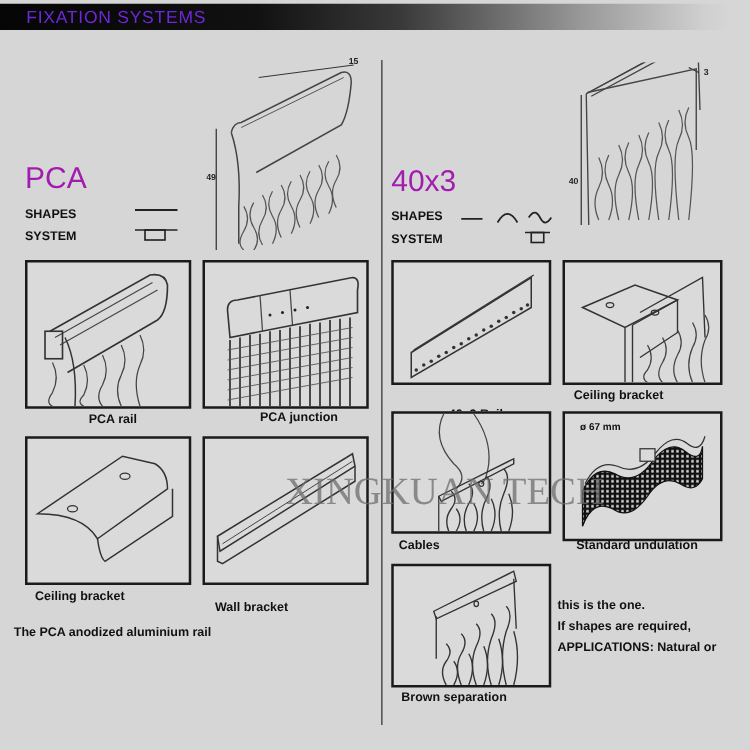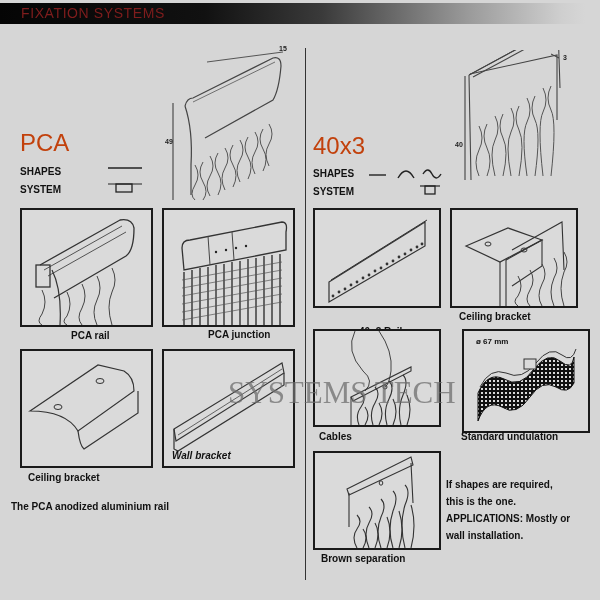--- a/index.html
+++ b/index.html
@@ -1,23 +1,23 @@
 <!DOCTYPE html>
 <html><head>
 <meta charset="utf-8">
 <style>
   html, body { margin:0; padding:0; }
   body { width:600px; height:600px; background:#d6d6d6; position:relative; overflow:hidden;
          font-family:"Liberation Sans", sans-serif; color:#111; }
   .abs { position:absolute; }
   .header-bar { left:0; top:3px; width:585px; height:21px;
     background:linear-gradient(90deg,#050505 0%,#111 35%,#3a3a3a 55%,#9a9a9a 80%,#cfcfcf 96%,#d6d6d6 100%); }
-  .header-title { left:21px; top:5px; color:#7f1d1d; font-size:14px; letter-spacing:0.6px; }
+  .header-title { left:21px; top:5px; color:#6d28d9; font-size:14px; letter-spacing:0.6px; }
   .divider { left:305px; top:48px; width:1px; height:532px; background:#333; }
-  .big-title { font-size:24px; font-weight:normal; color:#c2410c; }
+  .big-title { font-size:24px; font-weight:normal; color:#a21caf; }
   .small-label { font-size:10px; font-weight:bold; }
   .box { border:2px solid #1a1a1a; background:#dadada; box-sizing:border-box; overflow:hidden; }
   .cap { font-size:10px; font-weight:bold; white-space:nowrap; }
   .para { font-size:10px; font-weight:bold; line-height:15.5px; white-space:nowrap; }
   .dim { font-size:7px; font-weight:bold; }
   .watermark { left:228px; top:375px; font-family:"Liberation Serif", serif; font-size:31px;
     color:rgba(110,110,110,0.75); letter-spacing:0px; white-space:nowrap; }
   svg { display:block; }
 </style>
 </head>
@@ -109,21 +109,21 @@
 </div>
 <div class="abs cap" style="left:28px;top:472px;">Ceiling bracket</div>
 
 <div class="abs box" style="left:162px;top:349px;width:133px;height:119px;">
   <svg width="129" height="115">
     <path d="M10,78 L118,12 L120,22 L12,90 Z" fill="none" stroke="#333" stroke-width="1.2"></path>
     <path d="M14,84 L118,18" stroke="#444" stroke-width="0.8"></path>
     <path d="M10,78 L10,98 L14,100 L120,34 L120,22" fill="none" stroke="#333" stroke-width="1.2"></path>
   </svg>
 </div>
-<div class="abs cap" style="left:172px;top:450px;font-style:italic;">Wall bracket</div>
+<div class="abs cap" style="left:172px;top:481px;">Wall bracket</div>
 
 <div class="abs" style="left:11px;top:499px;text-align:center;">
   <div class="para">The PCA anodized aluminium rail</div>
 </div>
 
 <div class="abs big-title" style="left:313px;top:132px;">40x3</div>
 <div class="abs small-label" style="left:313px;top:168px;">SHAPES</div>
 <div class="abs small-label" style="left:313px;top:186px;">SYSTEM</div>
 <svg class="abs" style="left:368px;top:164px;" width="80" height="34">
   <line x1="1" y1="11" x2="18" y2="11" stroke="#222" stroke-width="1.4"></line>
@@ -204,21 +204,21 @@
     <path d="M36,66 L96,36 L96,40 L38,70 Z" fill="none" stroke="#333" stroke-width="1.1"></path>
     <line x1="36" y1="66" x2="36" y2="94" stroke="#333"></line>
     <g stroke="#333" stroke-width="1.1" fill="none">
       <path d="M44,94 Q40,84 46,76 Q52,68 46,62 M58,94 Q54,82 60,72 Q66,62 60,56 M72,94 Q68,80 74,68 Q80,56 74,50 M86,94 Q82,78 88,64 Q94,50 88,44"></path>
       <path d="M50,94 Q56,84 50,76 M64,94 Q70,82 64,72 M78,94 Q84,80 78,68 M92,94 Q98,78 92,64"></path>
     </g>
   </svg>
 </div>
 <div class="abs cap" style="left:319px;top:431px;">Cables</div>
 
-<div class="abs box" style="left:462px;top:329px;width:128px;height:104px;">
+<div class="abs box" style="left:450px;top:329px;width:128px;height:104px;">
   <div class="abs" style="left:12px;top:6px;font-size:8px;font-weight:bold;">ø 67 mm</div>
   <svg width="124" height="94">
     <defs>
       <pattern id="grid" width="4" height="4" patternUnits="userSpaceOnUse">
         <rect width="4" height="4" fill="#111"></rect>
           <rect x="1" y="1" width="2" height="2" fill="#dadada"></rect>
       </pattern>
     </defs>
     <path d="M14,62 Q24,40 40,48 Q56,58 70,38 Q84,20 96,30 Q108,40 110,26 L110,52 Q104,64 92,56 Q78,48 66,66 Q52,86 38,76 Q22,68 14,90 Z" fill="url(#grid)" stroke="#111"></path>
     <path d="M16,56 Q26,36 42,42 Q58,50 72,32 Q86,14 98,24 Q108,32 112,18" fill="none" stroke="#333" stroke-width="1"></path>
@@ -234,19 +234,18 @@
     <ellipse cx="66" cy="30" rx="1.8" ry="2.2" fill="none" stroke="#333"></ellipse>
     <g stroke="#333" stroke-width="1.1" fill="none">
       <path d="M42,95 Q36,84 42,76 Q48,68 42,62 M54,95 Q48,80 54,70 Q60,60 54,54 M66,95 Q60,78 66,64 Q72,52 66,46 M78,95 Q72,76 78,58 Q84,44 78,38 M90,95 Q84,72 90,52 Q96,38 90,32"></path>
       <path d="M48,95 Q54,84 48,76 M60,95 Q66,80 60,70 M72,95 Q78,78 72,64 M84,95 Q90,76 84,58 M96,95 Q102,72 96,52"></path>
     </g>
   </svg>
 </div>
 <div class="abs cap" style="left:321px;top:553px;">Brown separation</div>
 
 <div class="abs" style="left:446px;top:476px;">
+  <div class="para" style="line-height:17px;">this is the one.</div>
   <div class="para" style="line-height:17px;">If shapes are required,</div>
-  <div class="para" style="line-height:17px;">this is the one.</div>
-  <div class="para" style="line-height:17px;">APPLICATIONS: Mostly or</div>
-  <div class="para" style="line-height:17px;">wall installation.</div>
-</div>
-
-<div class="abs watermark">SYSTEMS TECH</div>
+  <div class="para" style="line-height:17px;">APPLICATIONS: Natural or</div>
+</div>
+
+<div class="abs watermark">XINGKUAN TECH</div>
 
 </body></html>

